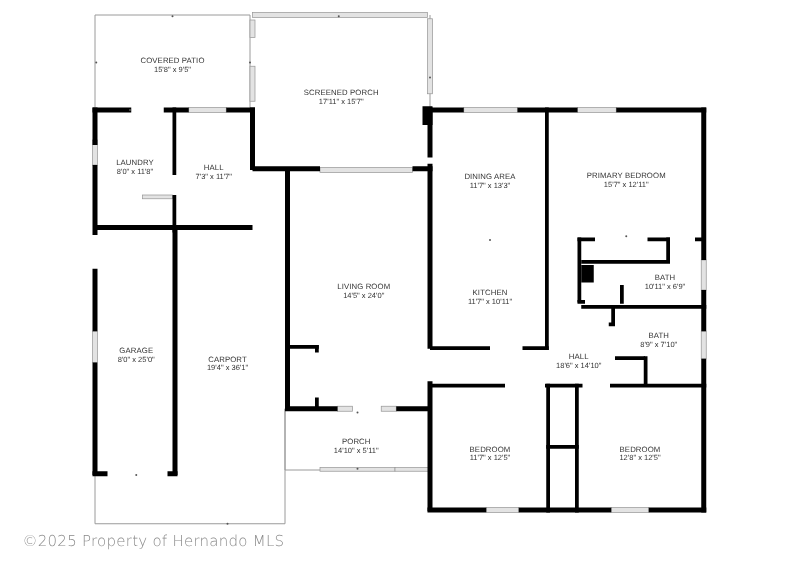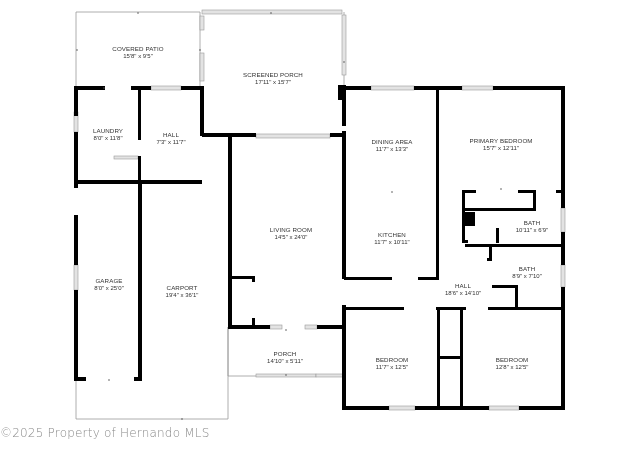--- a/index.html
+++ b/index.html
@@ -1,21 +1,21 @@
 <!DOCTYPE html>
 <html><head>
 <meta charset="utf-8">
 <style>
   html,body{margin:0;padding:0;background:#ffffff;}
   body{width:640px;height:454px;position:relative;overflow:hidden;font-family:"Liberation Sans",sans-serif;}
   #plan{position:absolute;left:0;top:0;width:640px;height:454px;}
   .room-label{position:absolute;transform:translate(-50%,-50%);text-align:center;color:#333;line-height:1.25;white-space:nowrap;}
   .room-name{font-size:6.2px;letter-spacing:0.1px;display:block;}
   .room-dim{font-size:6px;display:block;}
-  .copyright{position:absolute;left:0;top:426px;font-size:12px;color:#8a8a8a;letter-spacing:0.2px;font-family:"DejaVu Sans",sans-serif;font-weight:300;}
+  .copyright{position:absolute;left:18px;top:426px;font-size:12px;color:#8a8a8a;letter-spacing:0.2px;font-family:"DejaVu Sans",sans-serif;font-weight:300;}
 </style>
 </head>
 <body>
 
 <svg id="plan" viewBox="0 0 640 454" xmlns="http://www.w3.org/2000/svg">
 
   <g stroke="#9a9a9a" stroke-width="0.8" fill="none">
 
     <path d="M76 12 L200 12 L200 87"></path>
     <path d="M76 12 L76 86"></path>

